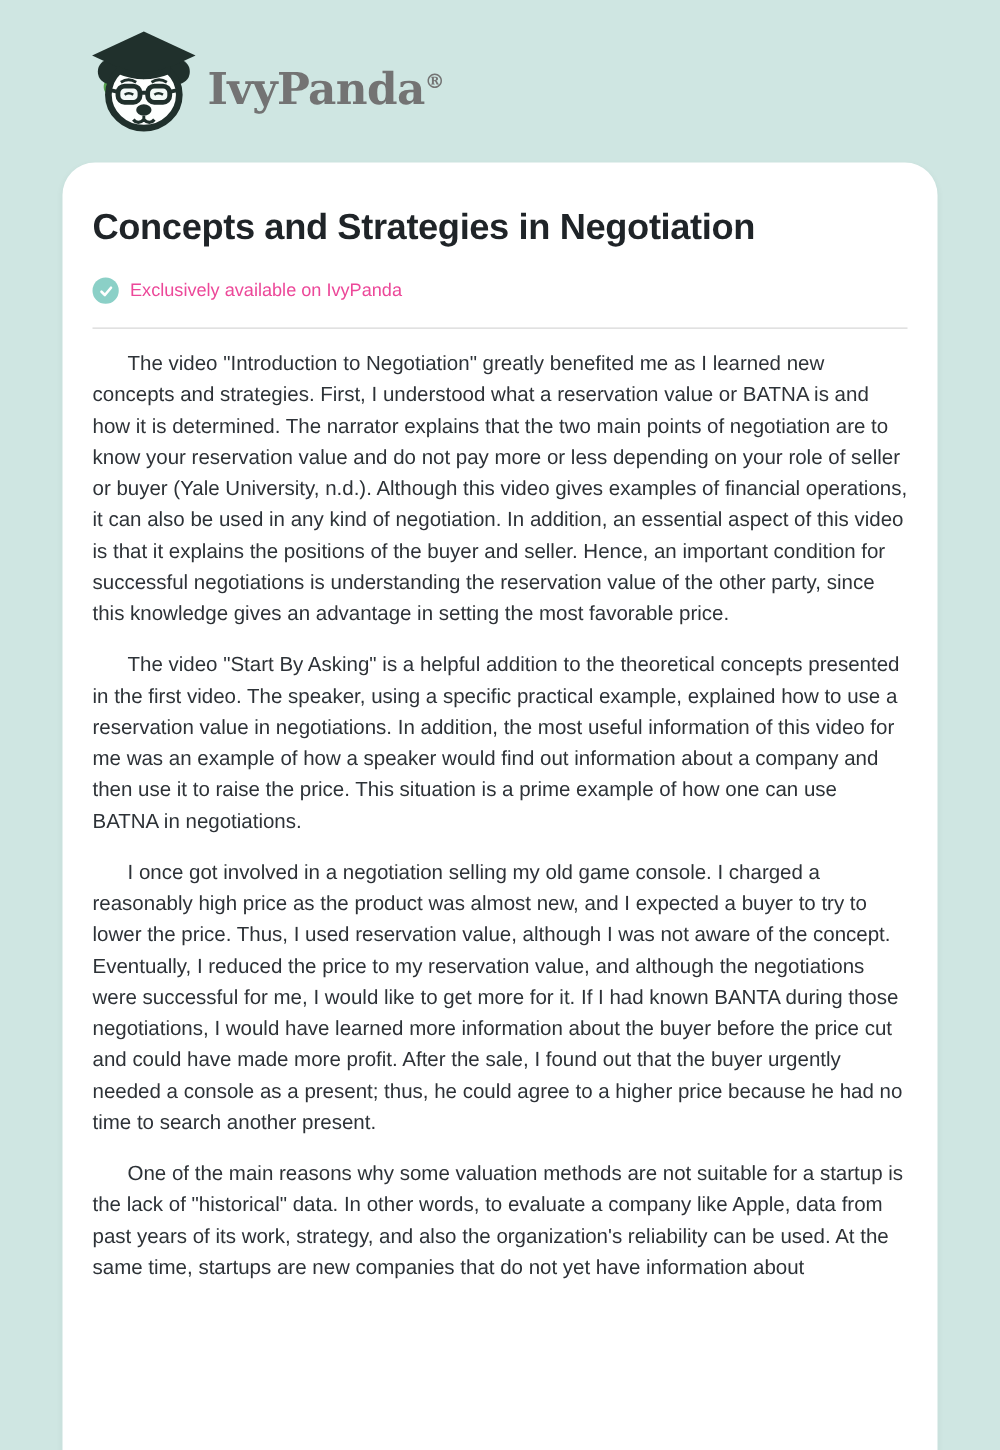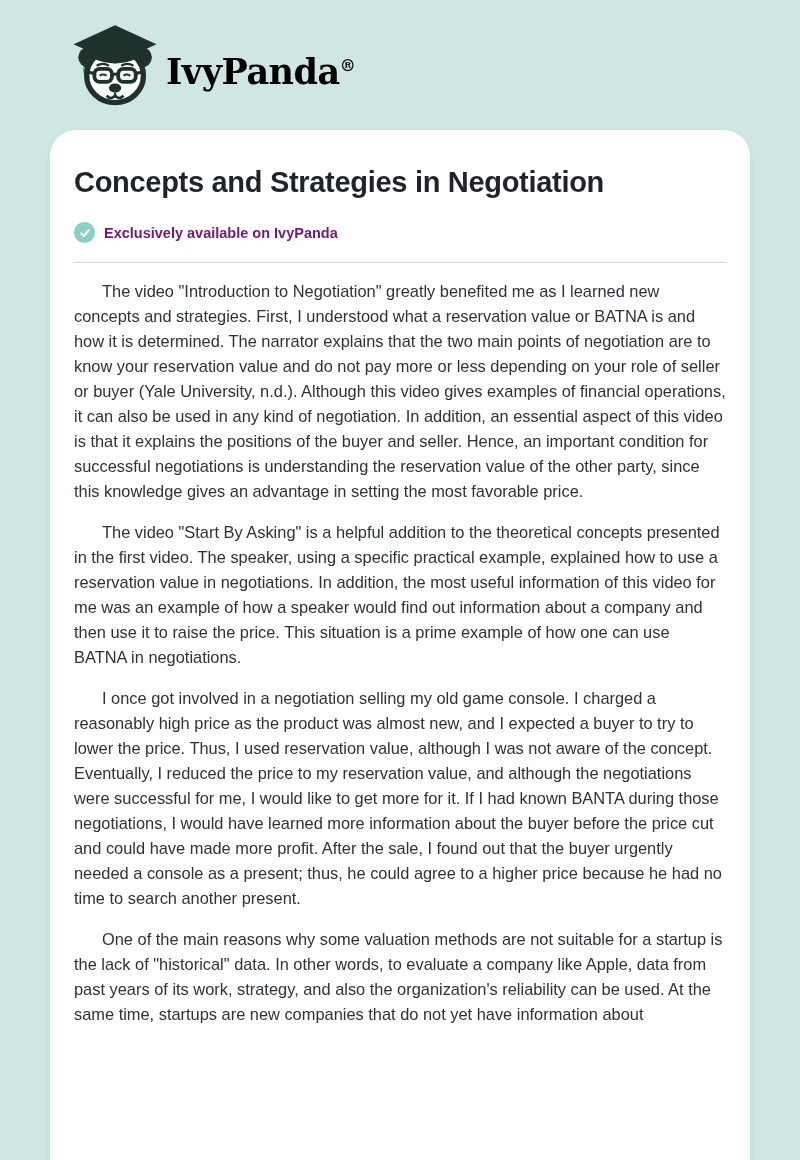--- a/index.html
+++ b/index.html
@@ -25,21 +25,21 @@
   .logo-wrap {
     display: flex;
     align-items: center;
     margin-left: 16px;
   }
   .logo-svg { width: 96px; height: 92px; display: block; }
   .brand {
     font-family: "DejaVu Serif", "Liberation Serif", serif;
     font-weight: bold;
     font-size: 35px;
-    color: #000000;
+    color: #737373;
     margin-left: 6px;
     letter-spacing: -0.5px;
     margin-top: 13px;
   }
   .brand sup {
     font-size: 16px;
     font-weight: bold;
     vertical-align: super;
     line-height: 0;
   }
@@ -72,22 +72,22 @@
     border-radius: 50%;
     background: #8bd0c7;
     display: flex;
     align-items: center;
     justify-content: center;
     flex: 0 0 auto;
   }
   .check-circle svg { width: 12px; height: 12px; display: block; }
   .badge-label {
     font-size: 14.5px;
-    font-weight: bold;
-    color: #701a75;
+    font-weight: normal;
+    color: #ec4899;
   }
   .divider {
     border: none;
     border-top: 1px solid #d8d8d8;
     margin-top: 19px;
   }
   .essay-body { margin-top: 2px; }
   .essay-body p {
     font-size: 16.4px;
     line-height: 25px;

